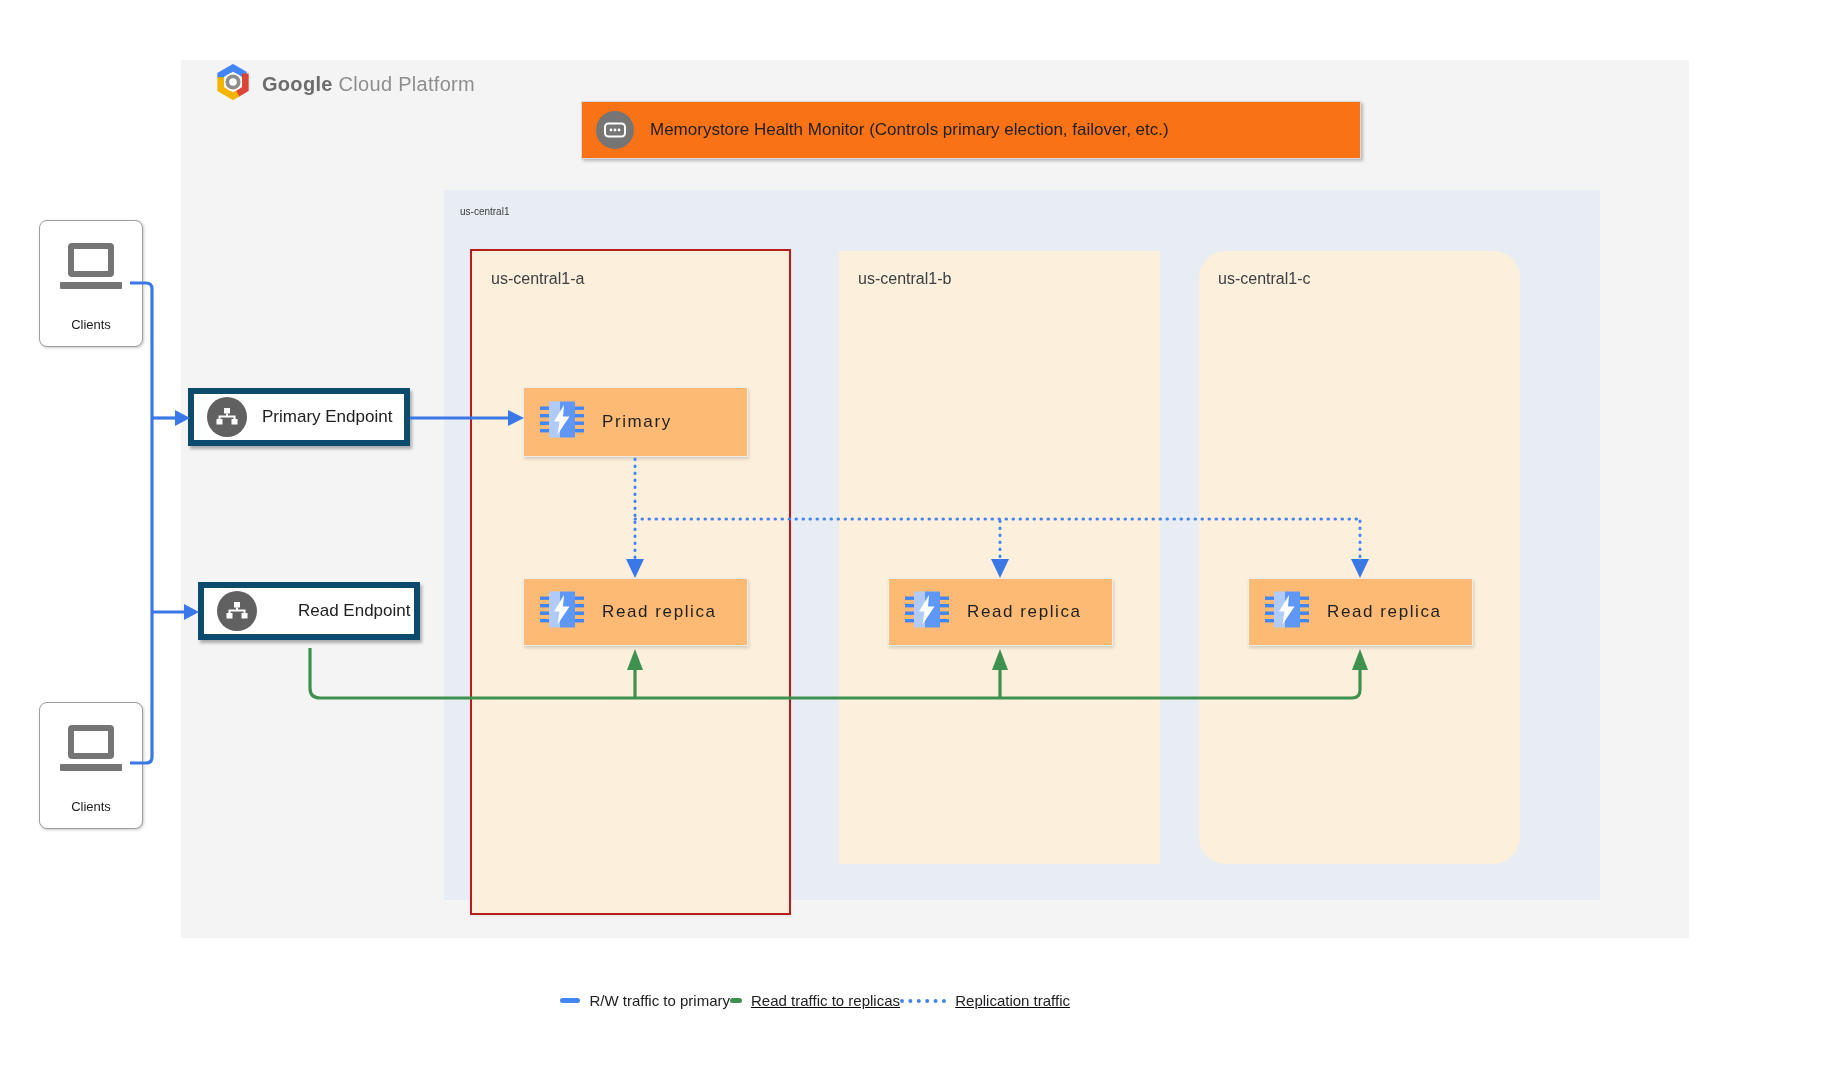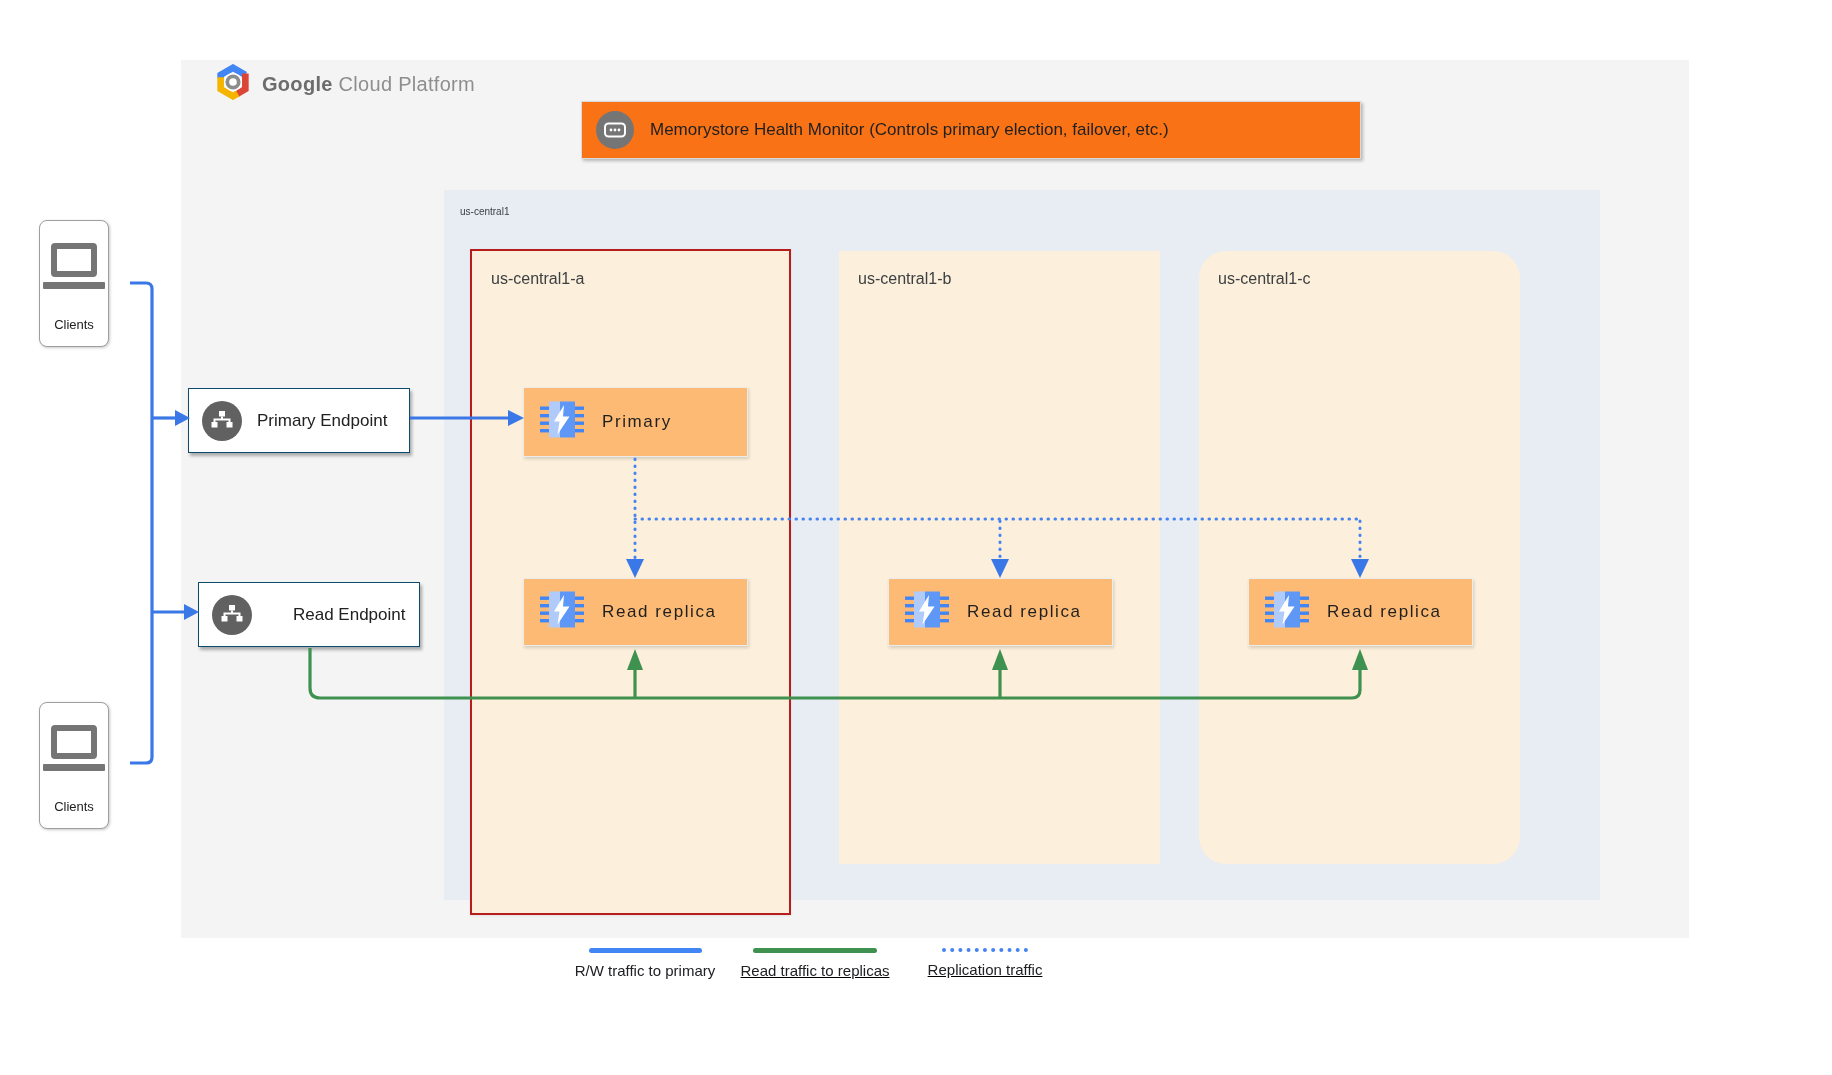--- a/index.html
+++ b/index.html
@@ -28,32 +28,32 @@
   
   .region { left:444px; top:190px; width:1156px; height:710px; background:#e8edf3; z-index:1; }
   .region-label { left:460px; top:206px; font-size:10px; color:#3c4043; z-index:2; }
   .zone { background:#fcefdb; z-index:2; }
   .zone-a { left:470px; top:249px; width:321px; height:666px; border:2px solid #b91c1c; box-shadow:0 1px 2px rgba(0,0,0,.08);text-align:center; }
   .zone-b { left:839px; top:251px; width:321px; height:613px; }
   .zone-c { left:1199px; top:251px; width:321px; height:613px;border-radius:27px; }
   .zone-label { position:absolute; left:19px; top:19px; font-size:16px; color:#3c4043; }
 
   
-  .clients { width:70px; height:127px; background:#ffffff; border:1px solid #9e9e9e;
+  .clients { width:104px; height:127px; background:#ffffff; border:1px solid #9e9e9e;
              border-radius:8px; box-shadow:1px 1px 3px rgba(0,0,0,.22); z-index:2;
              display:flex; flex-direction:column; align-items:center; justify-content:flex-end; }
   .clients-top { left:39px; top:220px; }
   .clients-bottom { left:39px; top:702px; }
   .clients-label { font-size:13px; color:#212121; margin-bottom:14px; }
   .laptop { position:absolute; top:22px; left:50%; transform:translateX(-50%); width:62px; height:46px; }
   .laptop .screen { position:absolute; left:8px; top:0; width:46px; height:34px; border:6px solid #757575; border-radius:4px; background:#ffffff; }
   .laptop .base { position:absolute; left:0; bottom:0; width:62px; height:7px; background:#757575; border-radius:1px; }
 
   
-  .endpoint { width:222px; height:65px; background:#ffffff; border:1px solid #0c4a6e;
+  .endpoint { width:222px; height:58px; background:#ffffff; border:6px solid #0c4a6e;
               box-shadow:2px 3px 3px rgba(0,0,0,.3); z-index:2;
               display:flex; align-items:center; gap:15px; padding-left:13px; }
   .endpoint-primary { left:188px; top:388px; }
   .endpoint-read { left:198px; top:582px;gap:41px; }
   .endpoint-label { font-size:17px; color:#212121; white-space:nowrap; }
   .ep-circle { width:40px; height:40px; border-radius:50%; background:#616161;
                display:flex; align-items:center; justify-content:center; flex:0 0 auto; }
 
   
   .node { height:68px; background:#fdba74; border:1px solid #ececec;
@@ -63,21 +63,21 @@
   .node-replica-a{ left:523px; top:578px; width:225px; }
   .node-replica-b{ left:888px; top:578px; width:225px; }
   .node-replica-c{ left:1248px;top:578px; width:225px; }
   .node-label { font-size:17px; color:#1f1f1f; letter-spacing:1.6px; white-space:nowrap; }
 
   
   .wires { left:0; top:0; width:1832px; height:1075px; z-index:4; pointer-events:none; }
 
   
   .legend { left:560px; top:948px; display:flex; z-index:2; }
-  .legend-item { width:170px; display:flex; flex-direction:column; align-items:center; gap:9px; }
+  .legend-item { width:170px; display:flex; flex-direction:row; align-items:center; gap:9px;margin-top:44px; }
   .legend-item + .legend-item { margin-left:0;text-decoration:underline; }
   .key-line { height:5px; border-radius:2.5px; }
   .key-blue  { width:113px; background:#4285f4; }
   .key-green { width:124px; background:#3f9150; }
   .key-dots  { width:86px; height:0; border-top:4px dotted #4583f2; border-radius:0; }
   .legend-label { font-size:15px; color:#202124; white-space:nowrap; }
 </style>
 </head>
 <body>
 

